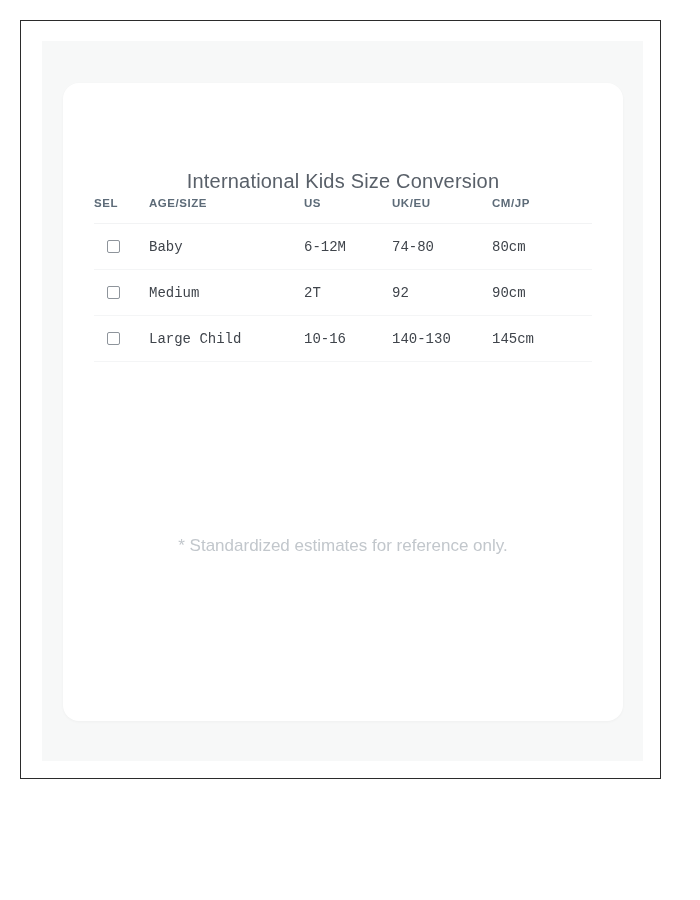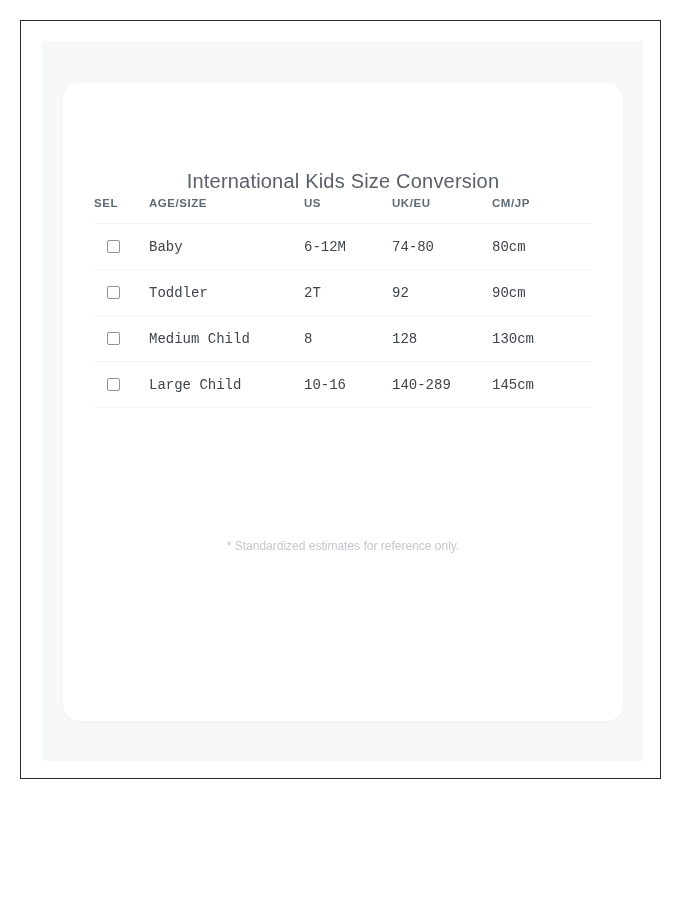--- a/index.html
+++ b/index.html
@@ -116,21 +116,21 @@
     margin-left: 13px;
     cursor: pointer;
   }
 
   .table-note {
     position: absolute;
     left: 0;
     top: 455px;
     width: 100%;
     text-align: center;
-    font-size: 12px;
+    font-size: 17px;
     color: #c2c7cc;
     line-height: 16px;
   }
 </style>
 </head>
 <body>
 
 <div class="page-frame">
   <div class="panel">
 
@@ -158,37 +158,30 @@
         <tbody id="table-body">
             <tr>
               <td class="cell-sel"><span class="checkbox" role="checkbox" aria-checked="false"></span></td>
               <td>Baby</td>
               <td>6-12M</td>
               <td>74-80</td>
               <td>80cm</td>
             </tr>
             <tr>
               <td class="cell-sel"><span class="checkbox" role="checkbox" aria-checked="false"></span></td>
-              <td>Toddler</td>
+              <td>Medium</td>
               <td>2T</td>
               <td>92</td>
               <td>90cm</td>
             </tr>
             <tr>
               <td class="cell-sel"><span class="checkbox" role="checkbox" aria-checked="false"></span></td>
-              <td>Medium Child</td>
-              <td>8</td>
-              <td>128</td>
-              <td>130cm</td>
-            </tr>
-            <tr>
-              <td class="cell-sel"><span class="checkbox" role="checkbox" aria-checked="false"></span></td>
               <td>Large Child</td>
               <td>10-16</td>
-              <td>140-289</td>
+              <td>140-130</td>
               <td>145cm</td>
             </tr>
           </tbody>
       </table>
 
       <div class="table-note">* Standardized estimates for reference only.</div>
 
     </div>
   </div>
 </div>

